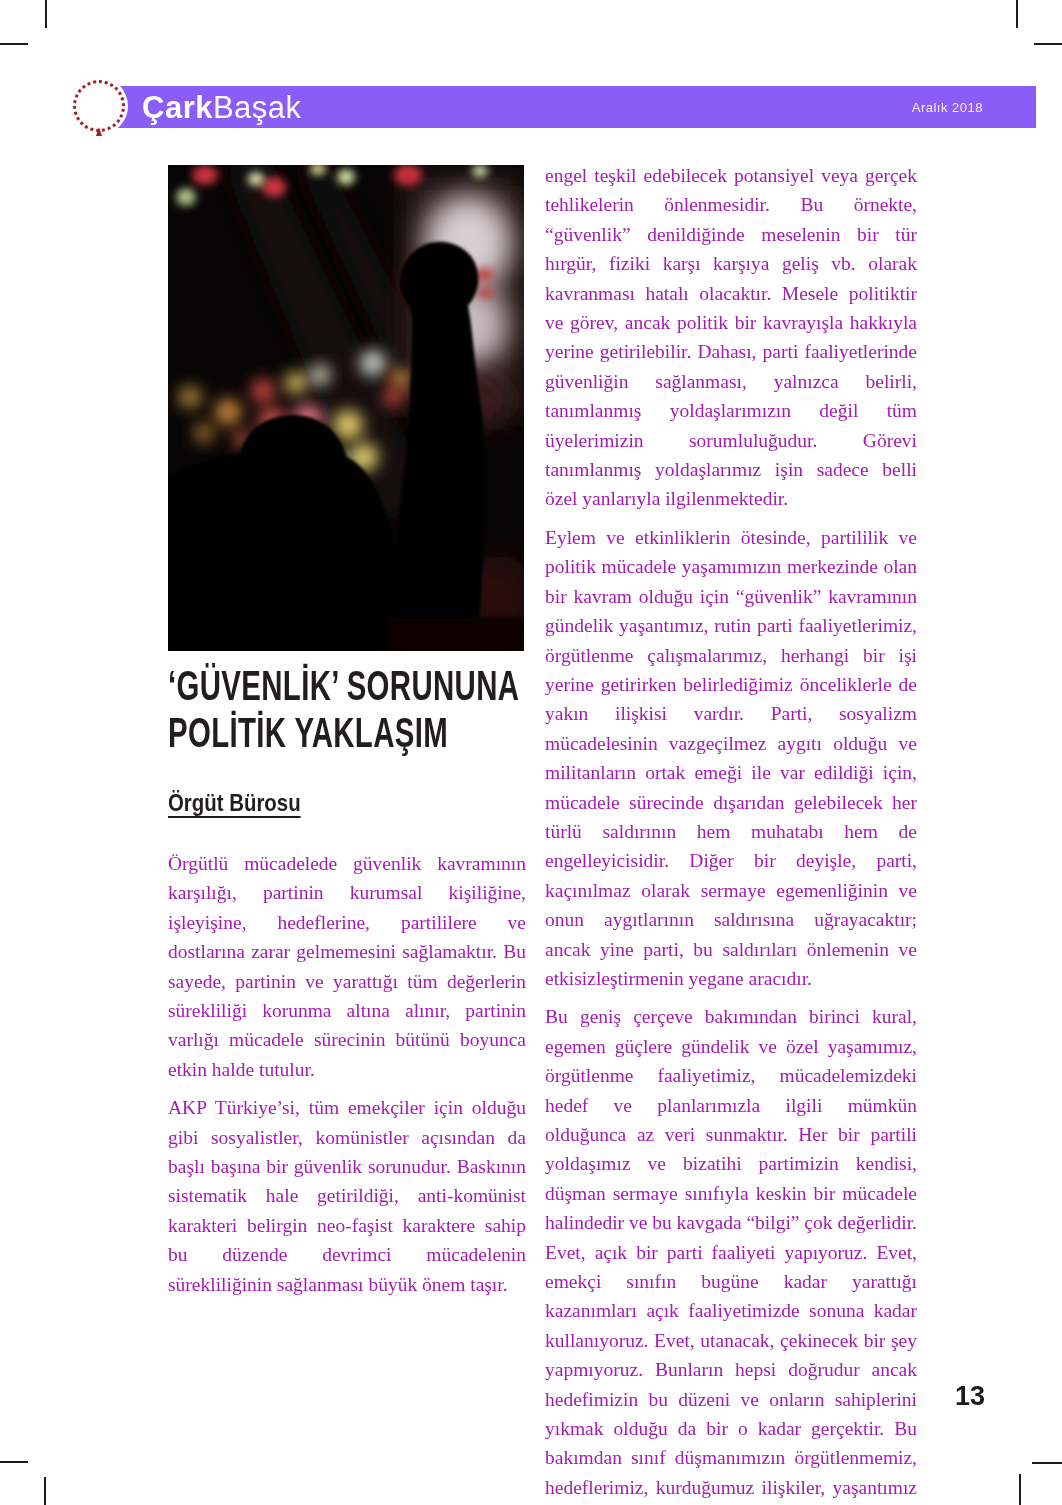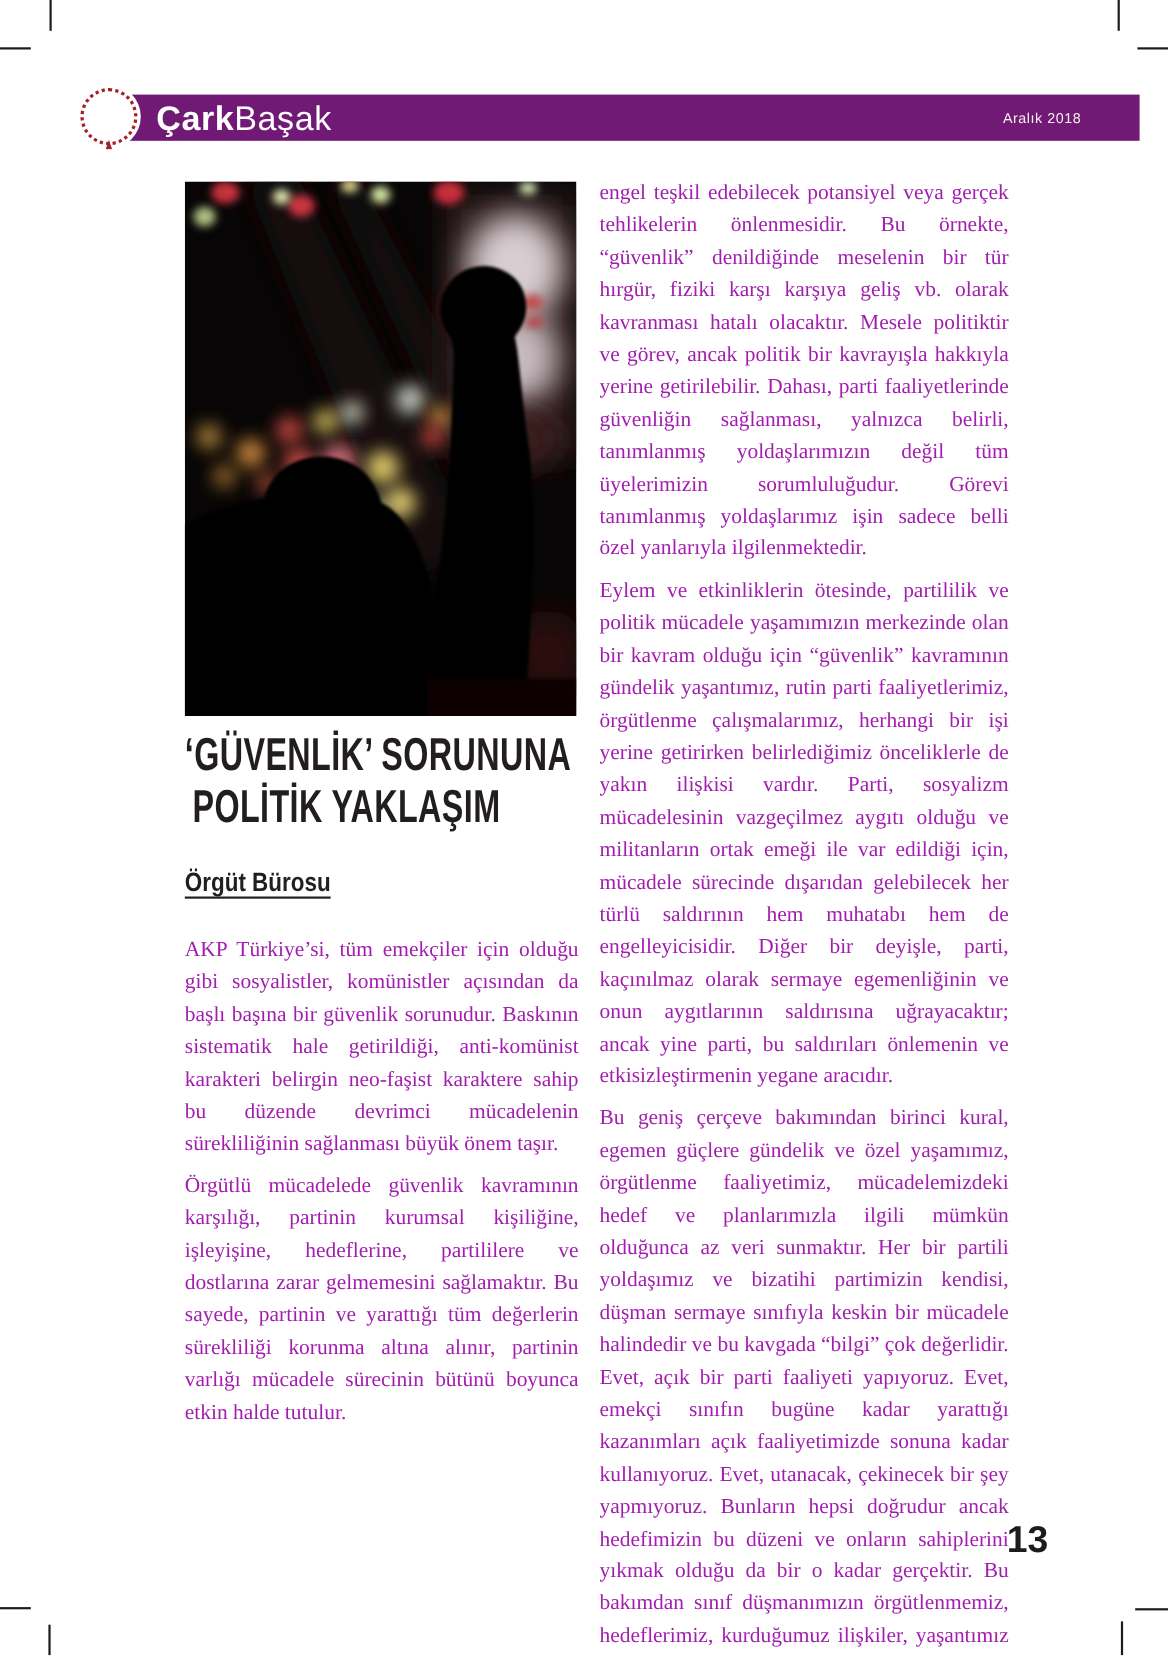--- a/index.html
+++ b/index.html
@@ -21,52 +21,52 @@
              border:3px dotted #a81f27;}
   .logo-disc{position:absolute;left:10px;top:10px;right:10px;bottom:10px;border-radius:50%;
              display:flex;align-items:center;justify-content:center;
              font-family:"Liberation Sans", sans-serif;font-weight:700;font-size:14px;color:#ffffff;}
   .logo-hammer{position:absolute;left:26px;bottom:-1px;width:6px;height:9px;background:#a81f27;
                clip-path:polygon(50% 0,100% 100%,0 100%);}
   
   .photo{position:absolute;left:168px;top:165px;width:356px;height:486px;}
   
   .title{position:absolute;left:168px;top:662px;width:420px;margin:0;
-         font-family:"Liberation Sans", sans-serif;font-weight:700;color:#221e1f;text-align:center;}
+         font-family:"Liberation Sans", sans-serif;font-weight:700;color:#221e1f;}
   .title .tline{display:block;white-space:nowrap;font-size:42px;line-height:47px;
                 transform:scaleX(.70);transform-origin:left top;letter-spacing:.5px;}
   .author{position:absolute;left:168px;top:789px;
           font-family:"Liberation Sans", sans-serif;font-weight:700;font-size:24px;color:#221e1f;
           transform:scaleX(.85);transform-origin:left top;white-space:nowrap;
           text-decoration:underline;text-decoration-thickness:2px;text-underline-offset:5px;}
   
   .colL{position:absolute;left:168px;top:849px;width:358px;}
   .colR{position:absolute;left:545px;top:161px;width:372px;}
   .page p{margin:0 0 9px 0;text-align:justify;font-size:19.5px;line-height:29.4px;color:#a21caf;
           hyphens:auto;-webkit-hyphens:auto;}
   .page p:last-child{margin-bottom:0;}
   
-  .pageno{position:absolute;left:913px;top:1381px;width:40px;text-align:right;
-          font-family:"Liberation Sans", sans-serif;font-weight:700;font-size:34px;color:#1c1c1c;}
+  .pageno{position:absolute;left:945px;top:1381px;width:40px;text-align:right;
+          font-family:"Liberation Sans", sans-serif;font-weight:700;font-size:27px;color:#1c1c1c;}
 </style>
 </head>
 <body>
 
 <div class="page">
 
   <div class="crop" style="left:45px;top:0;width:1.5px;height:28px;"></div>
   <div class="crop" style="left:0;top:43px;width:28px;height:1.5px;"></div>
   <div class="crop" style="left:1016px;top:0;width:1.5px;height:28px;"></div>
   <div class="crop" style="left:1034px;top:43px;width:28px;height:1.5px;"></div>
   <div class="crop" style="left:44px;top:1477px;width:1.5px;height:28px;"></div>
   <div class="crop" style="left:0;top:1461px;width:28px;height:1.5px;"></div>
   <div class="crop" style="left:1019px;top:1474px;width:1.5px;height:31px;"></div>
   <div class="crop" style="left:1032px;top:1462px;width:30px;height:1.5px;"></div>
 
-  <header class="banner" style="background:#701a75;">
+  <header class="banner" style="background:#8b5cf6;">
     <div class="logo">
       <div class="logo-ring"></div>
       <div class="logo-disc">
         <span>TİP</span>
       </div>
       <div class="logo-hammer"></div>
     </div>
     <div class="masthead"><span class="b">Çark</span><span class="l">Başak</span></div>
     <div class="issue">Aralık 2018</div>
   </header>
@@ -135,22 +135,22 @@
   </figure>
 
   <h1 class="title">
     <span class="tline">‘GÜVENLİK’ SORUNUNA</span>
     <span class="tline">POLİTİK YAKLAŞIM</span>
   </h1>
 
   <div class="author">Örgüt Bürosu</div>
 
   <div class="colL">
+    <p lang="tr">Örgütlü mücadelede güvenlik kavramının karşılığı, partinin kurumsal kişiliğine, işleyişine, hedeflerine, partililere ve dostlarına zarar gelmemesini sağlamaktır. Bu sayede, partinin ve yarattığı tüm değerlerin sürekliliği korunma altına alınır, partinin varlığı mücadele sürecinin bütünü boyunca etkin halde tutulur.</p>
     <p lang="tr">AKP Türkiye’si, tüm emekçiler için olduğu gibi sosyalistler, komünistler açısından da başlı başına bir güvenlik sorunudur. Baskının sistematik hale getirildiği, anti-komünist karakteri belirgin neo-faşist karaktere sahip bu düzende devrimci mücadelenin sürekliliğinin sağlanması büyük önem taşır.</p>
-    <p lang="tr">Örgütlü mücadelede güvenlik kavramının karşılığı, partinin kurumsal kişiliğine, işleyişine, hedeflerine, partililere ve dostlarına zarar gelmemesini sağlamaktır. Bu sayede, partinin ve yarattığı tüm değerlerin sürekliliği korunma altına alınır, partinin varlığı mücadele sürecinin bütünü boyunca etkin halde tutulur.</p>
   </div>
 
   <div class="colR">
     <p lang="tr">engel teşkil edebilecek potansiyel veya gerçek tehlikelerin önlenmesidir. Bu örnekte, “güvenlik” denildiğinde meselenin bir tür hırgür, fiziki karşı karşıya geliş vb. olarak kavranması hatalı olacaktır. Mesele politiktir ve görev, ancak politik bir kavrayışla hakkıyla yerine getirilebilir. Dahası, parti faaliyetlerinde güvenliğin sağlanması, yalnızca belirli, tanımlanmış yoldaşlarımızın değil tüm üyelerimizin sorumluluğudur. Görevi tanımlanmış yoldaşlarımız işin sadece belli özel yanlarıyla ilgilenmektedir.</p>
     <p lang="tr">Eylem ve etkinliklerin ötesinde, partililik ve politik mücadele yaşamımızın merkezinde olan bir kavram olduğu için “güvenlik” kavramının gündelik yaşantımız, rutin parti faaliyetlerimiz, örgütlenme çalışmalarımız, herhangi bir işi yerine getirirken belirlediğimiz önceliklerle de yakın ilişkisi vardır. Parti, sosyalizm mücadelesinin vazgeçilmez aygıtı olduğu ve militanların ortak emeği ile var edildiği için, mücadele sürecinde dışarıdan gelebilecek her türlü saldırının hem muhatabı hem de engelleyicisidir. Diğer bir deyişle, parti, kaçınılmaz olarak sermaye egemenliğinin ve onun aygıtlarının saldırısına uğrayacaktır; ancak yine parti, bu saldırıları önlemenin ve etkisizleştirmenin yegane aracıdır.</p>
     <p lang="tr">Bu geniş çerçeve bakımından birinci kural, egemen güçlere gündelik ve özel yaşamımız, örgütlenme faaliyetimiz, mücadelemizdeki hedef ve planlarımızla ilgili mümkün olduğunca az veri sunmaktır. Her bir partili yoldaşımız ve bizatihi partimizin kendisi, düşman sermaye sınıfıyla keskin bir mücadele halindedir ve bu kavgada “bilgi” çok değerlidir. Evet, açık bir parti faaliyeti yapıyoruz. Evet, emekçi sınıfın bugüne kadar yarattığı kazanımları açık faaliyetimizde sonuna kadar kullanıyoruz. Evet, utanacak, çekinecek bir şey yapmıyoruz. Bunların hepsi doğrudur ancak hedefimizin bu düzeni ve onların sahiplerini yıkmak olduğu da bir o kadar gerçektir. Bu bakımdan sınıf düşmanımızın örgütlenmemiz, hedeflerimiz, kurduğumuz ilişkiler, yaşantımız hakkında mümkün olduğunca az bilgiye sahip olması hareketimizi ileriye taşır.</p>
   </div>
 
   <div class="pageno">13</div>
 

